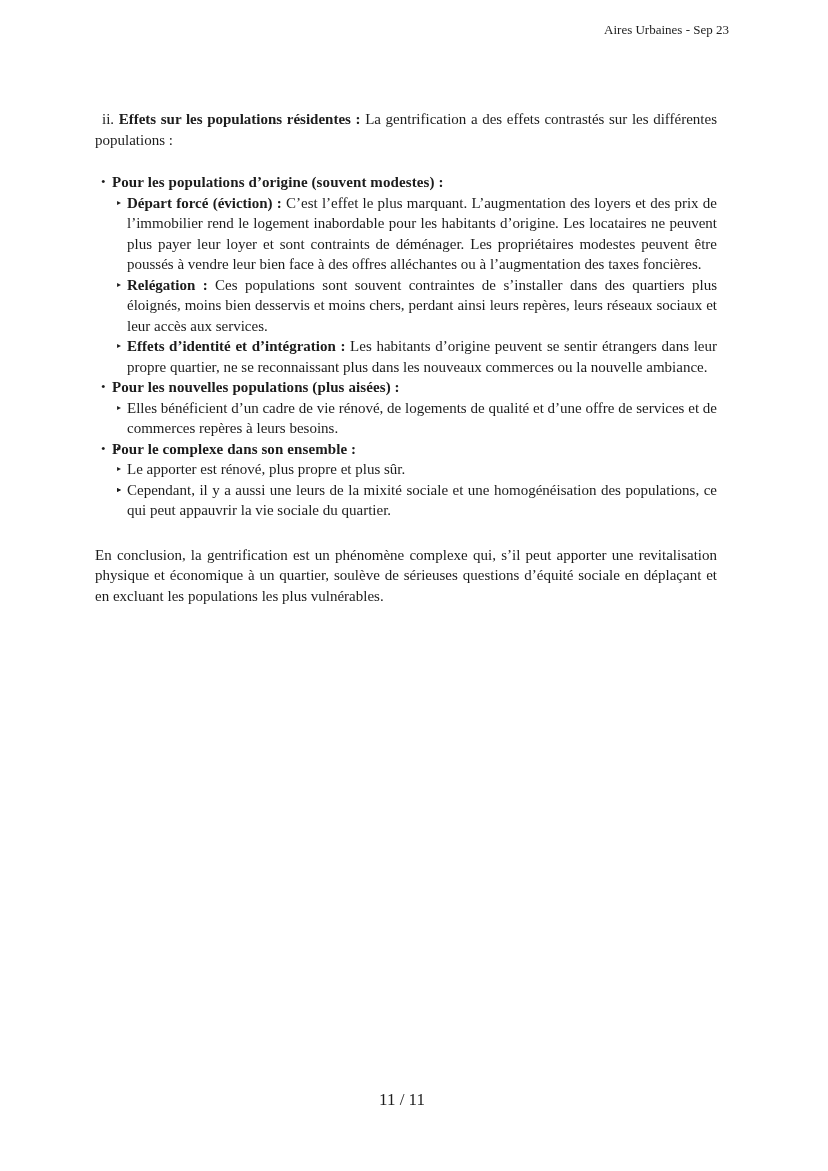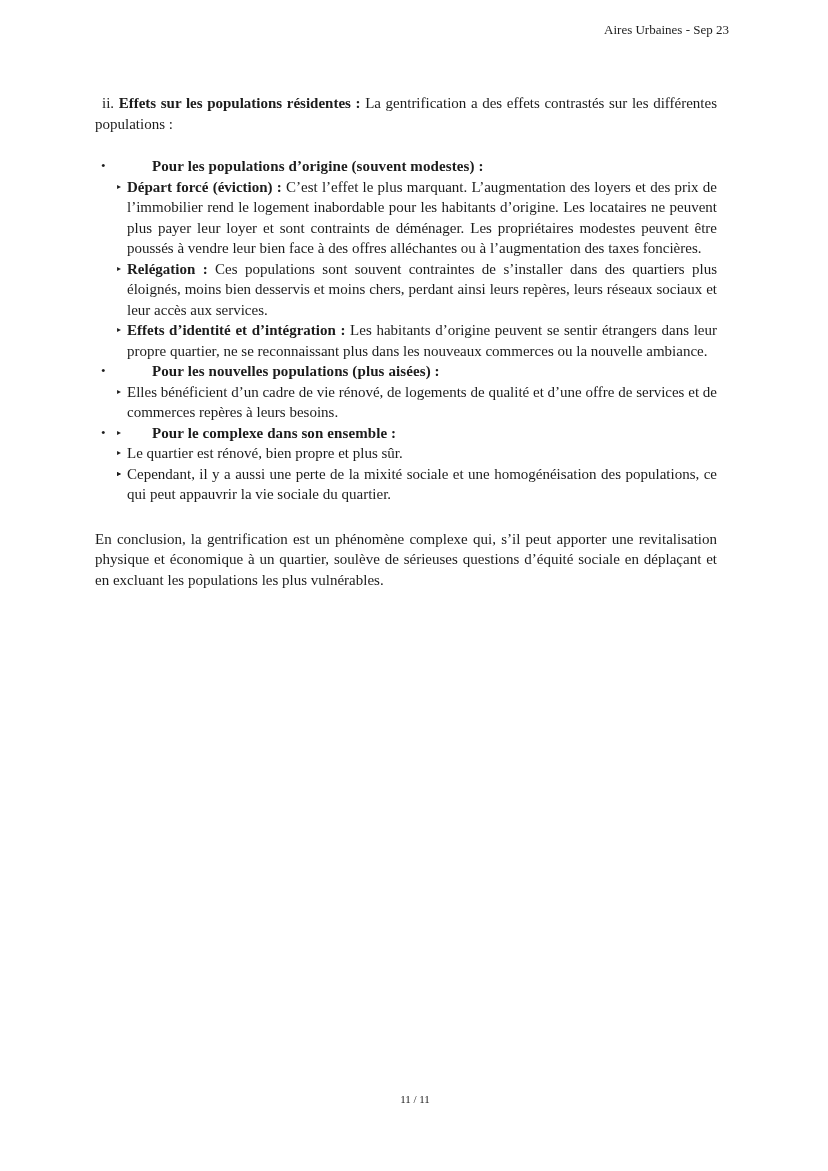--- a/index.html
+++ b/index.html
@@ -20,40 +20,39 @@
     position: absolute;
     top: 22px;
     right: 99px;
     font-size: 13px;
     line-height: 16px;
     text-align: right;
   }
   .content {
     position: absolute;
     left: 95px;
-    top: 0;
+    top: 16px;
     width: 622px;
     font-size: 15px;
     line-height: 20.5px;
     text-align: justify;
   }
   .intro {
     margin: 93px 0 0 0;
     text-indent: 7px;
   }
   .blist {
     margin-top: 22px;
   }
   .li1 {
     position: relative;
     padding-left: 17px;
   }
   .li1 > b {
     letter-spacing: 0.1px;
-    margin-left: 40px;
   }
   .m1 {
     position: absolute;
     left: 6px;
     top: 0;
     font-size: 13px;
     line-height: 20.5px;
     font-weight: normal;
   }
   .li2 {
@@ -68,24 +67,24 @@
     font-size: 8px;
     line-height: 20.5px;
     font-weight: normal;
   }
   .conclusion {
     margin: 24px 0 0 0;
   }
   .footer {
     position: absolute;
     top: 1091px;
-    left: 104px;
+    left: 91px;
     width: 622px;
     text-align: center;
-    font-size: 11px;
+    font-size: 17px;
     line-height: 17px;
     font-family: Liberation Serif, serif;
   }
   b { font-weight: bold; }
 </style>
 </head>
 <body>
 
 <div class="page">
 
@@ -117,27 +116,27 @@
         <span class="m2">▸</span><span>Elles bénéficient d’un cadre de vie rénové, de logements de qualité et d’une offre de services et de commerces repères à leurs besoins.</span>
       </div>
       <div class="li2">
         <span class="m2">▸</span>
       </div>
 
       <div class="li1">
         <span class="m1">•</span><b>Pour le complexe dans son ensemble :</b>
       </div>
       <div class="li2">
-        <span class="m2">▸</span><span>Le quartier est rénové, bien propre et plus sûr.</span>
+        <span class="m2">▸</span><span>Le apporter est rénové, plus propre et plus sûr.</span>
       </div>
       <div class="li2">
         <span class="m2">▸</span>
       </div>
       <div class="li2">
-        <span class="m2">▸</span><span>Cependant, il y a aussi une perte de la mixité sociale et une homogénéisation des populations, ce qui peut appauvrir la vie sociale du quartier.</span>
+        <span class="m2">▸</span><span>Cependant, il y a aussi une leurs de la mixité sociale et une homogénéisation des populations, ce qui peut appauvrir la vie sociale du quartier.</span>
       </div>
 
     </div>
 
     <p class="conclusion">En conclusion, la gentrification est un phénomène complexe qui, s’il peut apporter une revitalisation physique et économique à un quartier, soulève de sérieuses questions d’équité sociale en déplaçant et en excluant les populations les plus vulnérables.</p>
 
   </div>
 
   <div class="footer">11 / 11</div>
 

